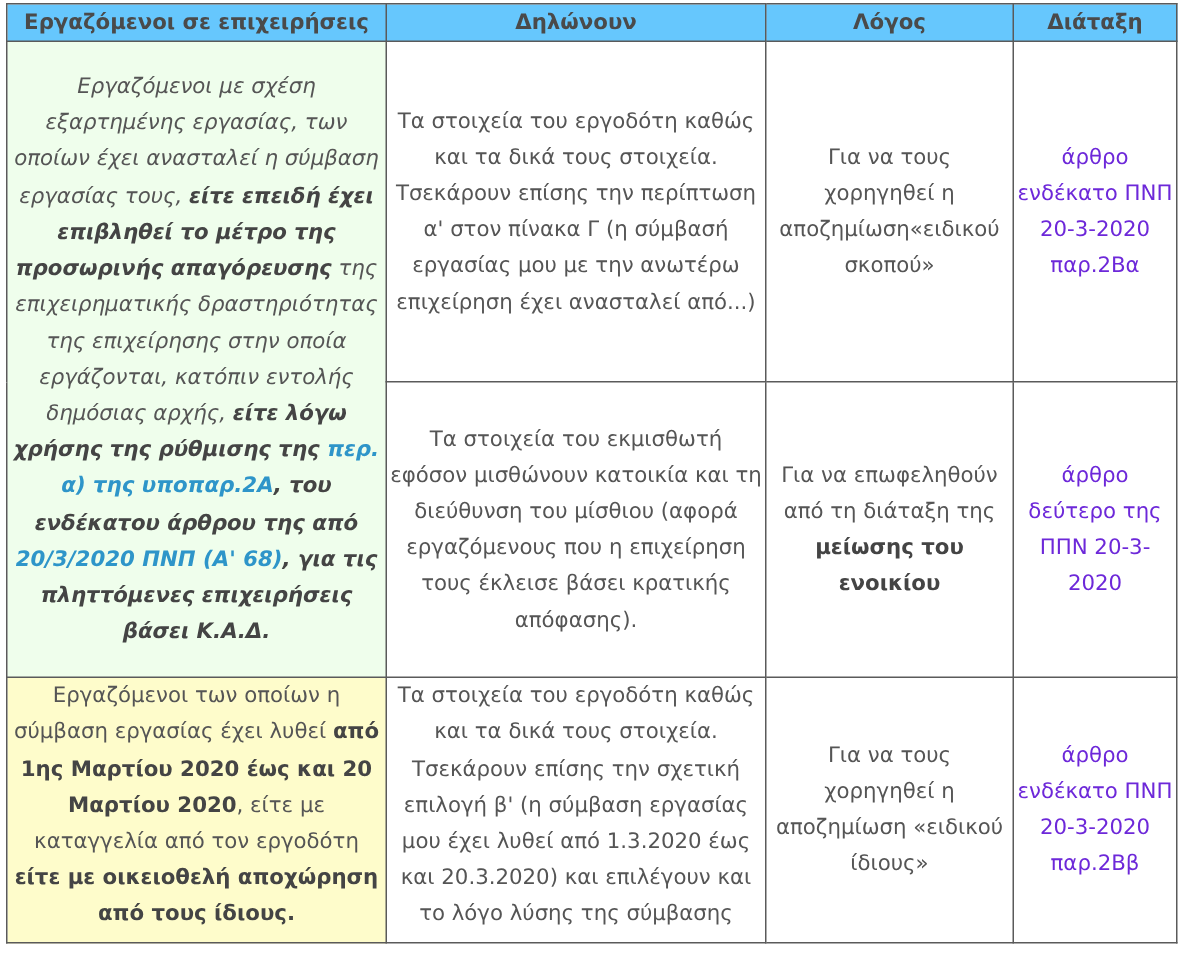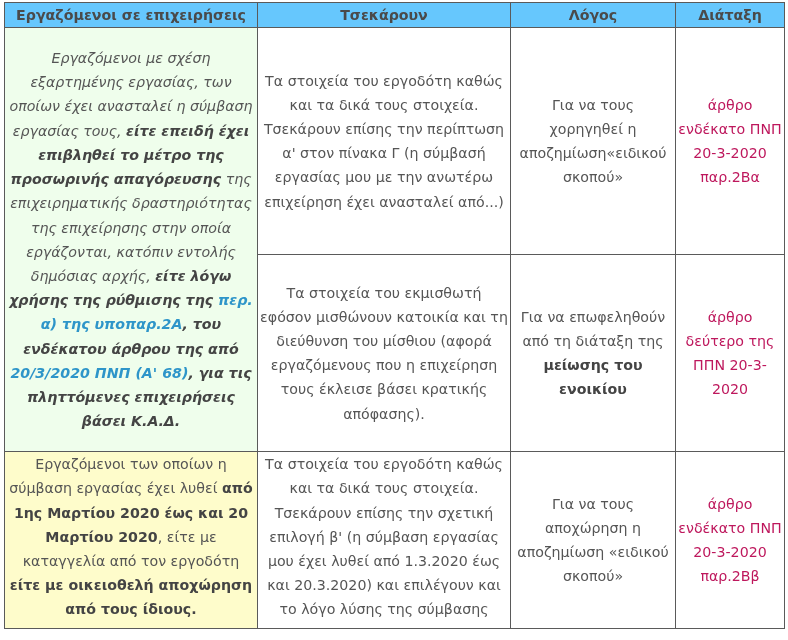--- a/index.html
+++ b/index.html
@@ -9,41 +9,41 @@
     width: 780px; border-collapse: collapse; table-layout: fixed;
     font-size: 14.2px; line-height: 24.2px; color: #555555;
   }
   table.main th, table.main td { border: 1.5px solid #5a5a5a; text-align: center; vertical-align: middle; padding: 0 2px; }
   table.main th { background: #66c7fd; color: #4a4a4a; font-weight: bold; height: 24px; font-size: 14.2px; padding: 0; }
   col.c1 { width: 253px; } col.c2 { width: 253px; } col.c3 { width: 165px; } col.c4 { width: 109px; }
   td.green { background: #effeec; font-style: italic; }
   td.yellow { background: #fefccb; }
   td.white { background: #ffffff; margin-left: 28px; }
   b { color: #444444; }
-  .link { color: #be185d; }
+  .link { color: #6d28d9; }
   b .link { color: #2e95c9; }
   tr.r1 td { height: 226px; }
   tr.r2 td { height: 196px; }
   tr.r3 td { height: 176px; vertical-align: top; text-align: center; }
   tr.r3 td.mid { vertical-align: middle; }
 </style>
 </head>
 <body>
 
 <table class="main">
   <colgroup>
       <col class="c1">
       <col class="c2">
       <col class="c3">
       <col class="c4">
     </colgroup>
   <thead>
     <tr>
       <th>Εργαζόμενοι σε επιχειρήσεις</th>
-      <th>Τσεκάρουν</th>
+      <th>Δηλώνουν</th>
       <th>Λόγος</th>
       <th>Διάταξη</th>
     </tr>
   </thead>
   <tbody>
     <tr class="r1">
       <td class="green" rowspan="2">
         <span>Εργαζόμενοι με σχέση εξαρτημένης εργασίας, των οποίων έχει ανασταλεί η σύμβαση εργασίας τους, </span><b>είτε επειδή έχει επιβληθεί το μέτρο της προσωρινής απαγόρευσης</b><span> της επιχειρηματικής δραστηριότητας της επιχείρησης στην οποία εργάζονται, κατόπιν εντολής δημόσιας αρχής, </span><b><span>είτε λόγω χρήσης της ρύθμισης της </span><span class="link">περ. α) της υποπαρ.2Α</span><span>, του ενδέκατου άρθρου της από </span><span class="link">20/3/2020 ΠΝΠ (Α' 68)</span><span>, για τις πληττόμενες επιχειρήσεις βάσει Κ.Α.Δ.</span></b>
       </td>
       <td class="white">Τα στοιχεία του εργοδότη καθώς και τα δικά τους στοιχεία. Τσεκάρουν επίσης την περίπτωση α' στον πίνακα Γ (η σύμβασή εργασίας μου με την ανωτέρω επιχείρηση έχει ανασταλεί από...)</td>
@@ -53,17 +53,17 @@
     <tr class="r2">
       <td class="white">Τα στοιχεία του εκμισθωτή εφόσον μισθώνουν κατοικία και τη διεύθυνση του μίσθιου (αφορά εργαζόμενους που η επιχείρηση τους έκλεισε βάσει κρατικής απόφασης).</td>
       <td class="white"><span>Για να επωφεληθούν από τη διάταξη της </span><b>μείωσης του ενοικίου</b></td>
       <td class="white"><span class="link">άρθρο δεύτερο της ΠΠΝ 20-3-2020</span></td>
     </tr>
     <tr class="r3">
       <td class="yellow">
         <span>Εργαζόμενοι των οποίων η σύμβαση εργασίας έχει λυθεί </span><b>από 1ης Μαρτίου 2020 έως και 20 Μαρτίου 2020</b><span>, είτε με καταγγελία από τον εργοδότη </span><b>είτε με οικειοθελή αποχώρηση από τους ίδιους.</b>
       </td>
       <td class="white">Τα στοιχεία του εργοδότη καθώς και τα δικά τους στοιχεία. Τσεκάρουν επίσης την σχετική επιλογή β' (η σύμβαση εργασίας μου έχει λυθεί από 1.3.2020 έως και 20.3.2020) και επιλέγουν και το λόγο λύσης της σύμβασης</td>
-      <td class="white mid">Για να τους αποχώρηση η αποζημίωση «ειδικού σκοπού»</td>
+      <td class="white mid">Για να τους χορηγηθεί η αποζημίωση «ειδικού ίδιους»</td>
       <td class="white mid"><span class="link">άρθρο ενδέκατο ΠΝΠ 20-3-2020 παρ.2Ββ</span></td>
     </tr>
   </tbody>
 </table>
 
 </body></html>

